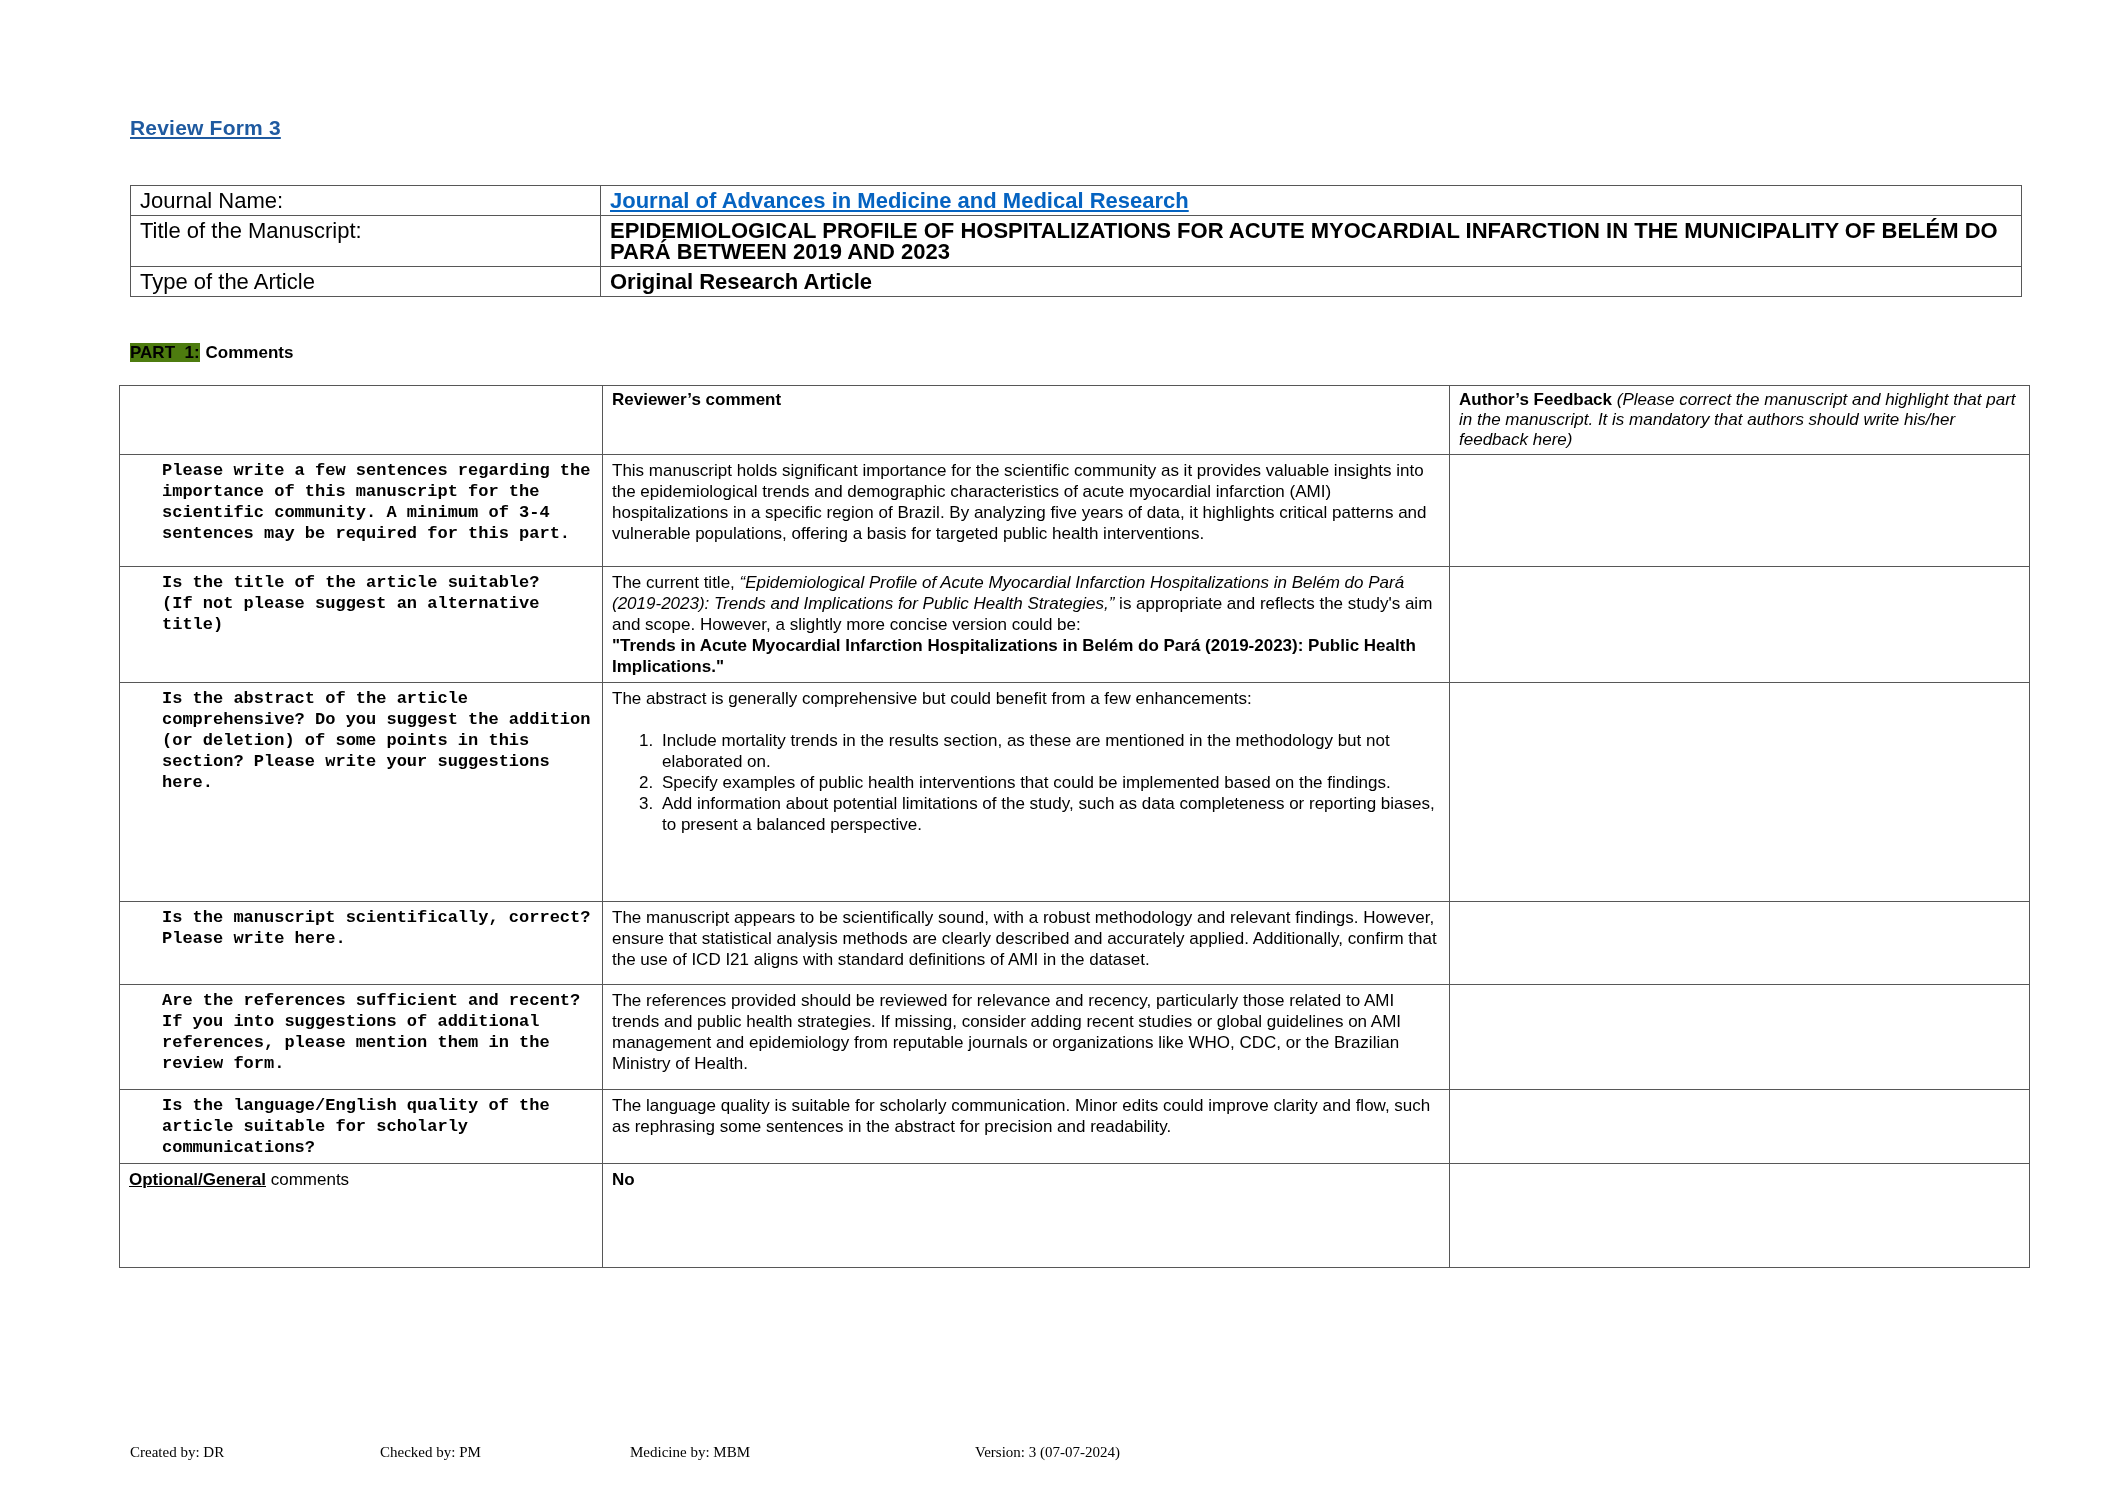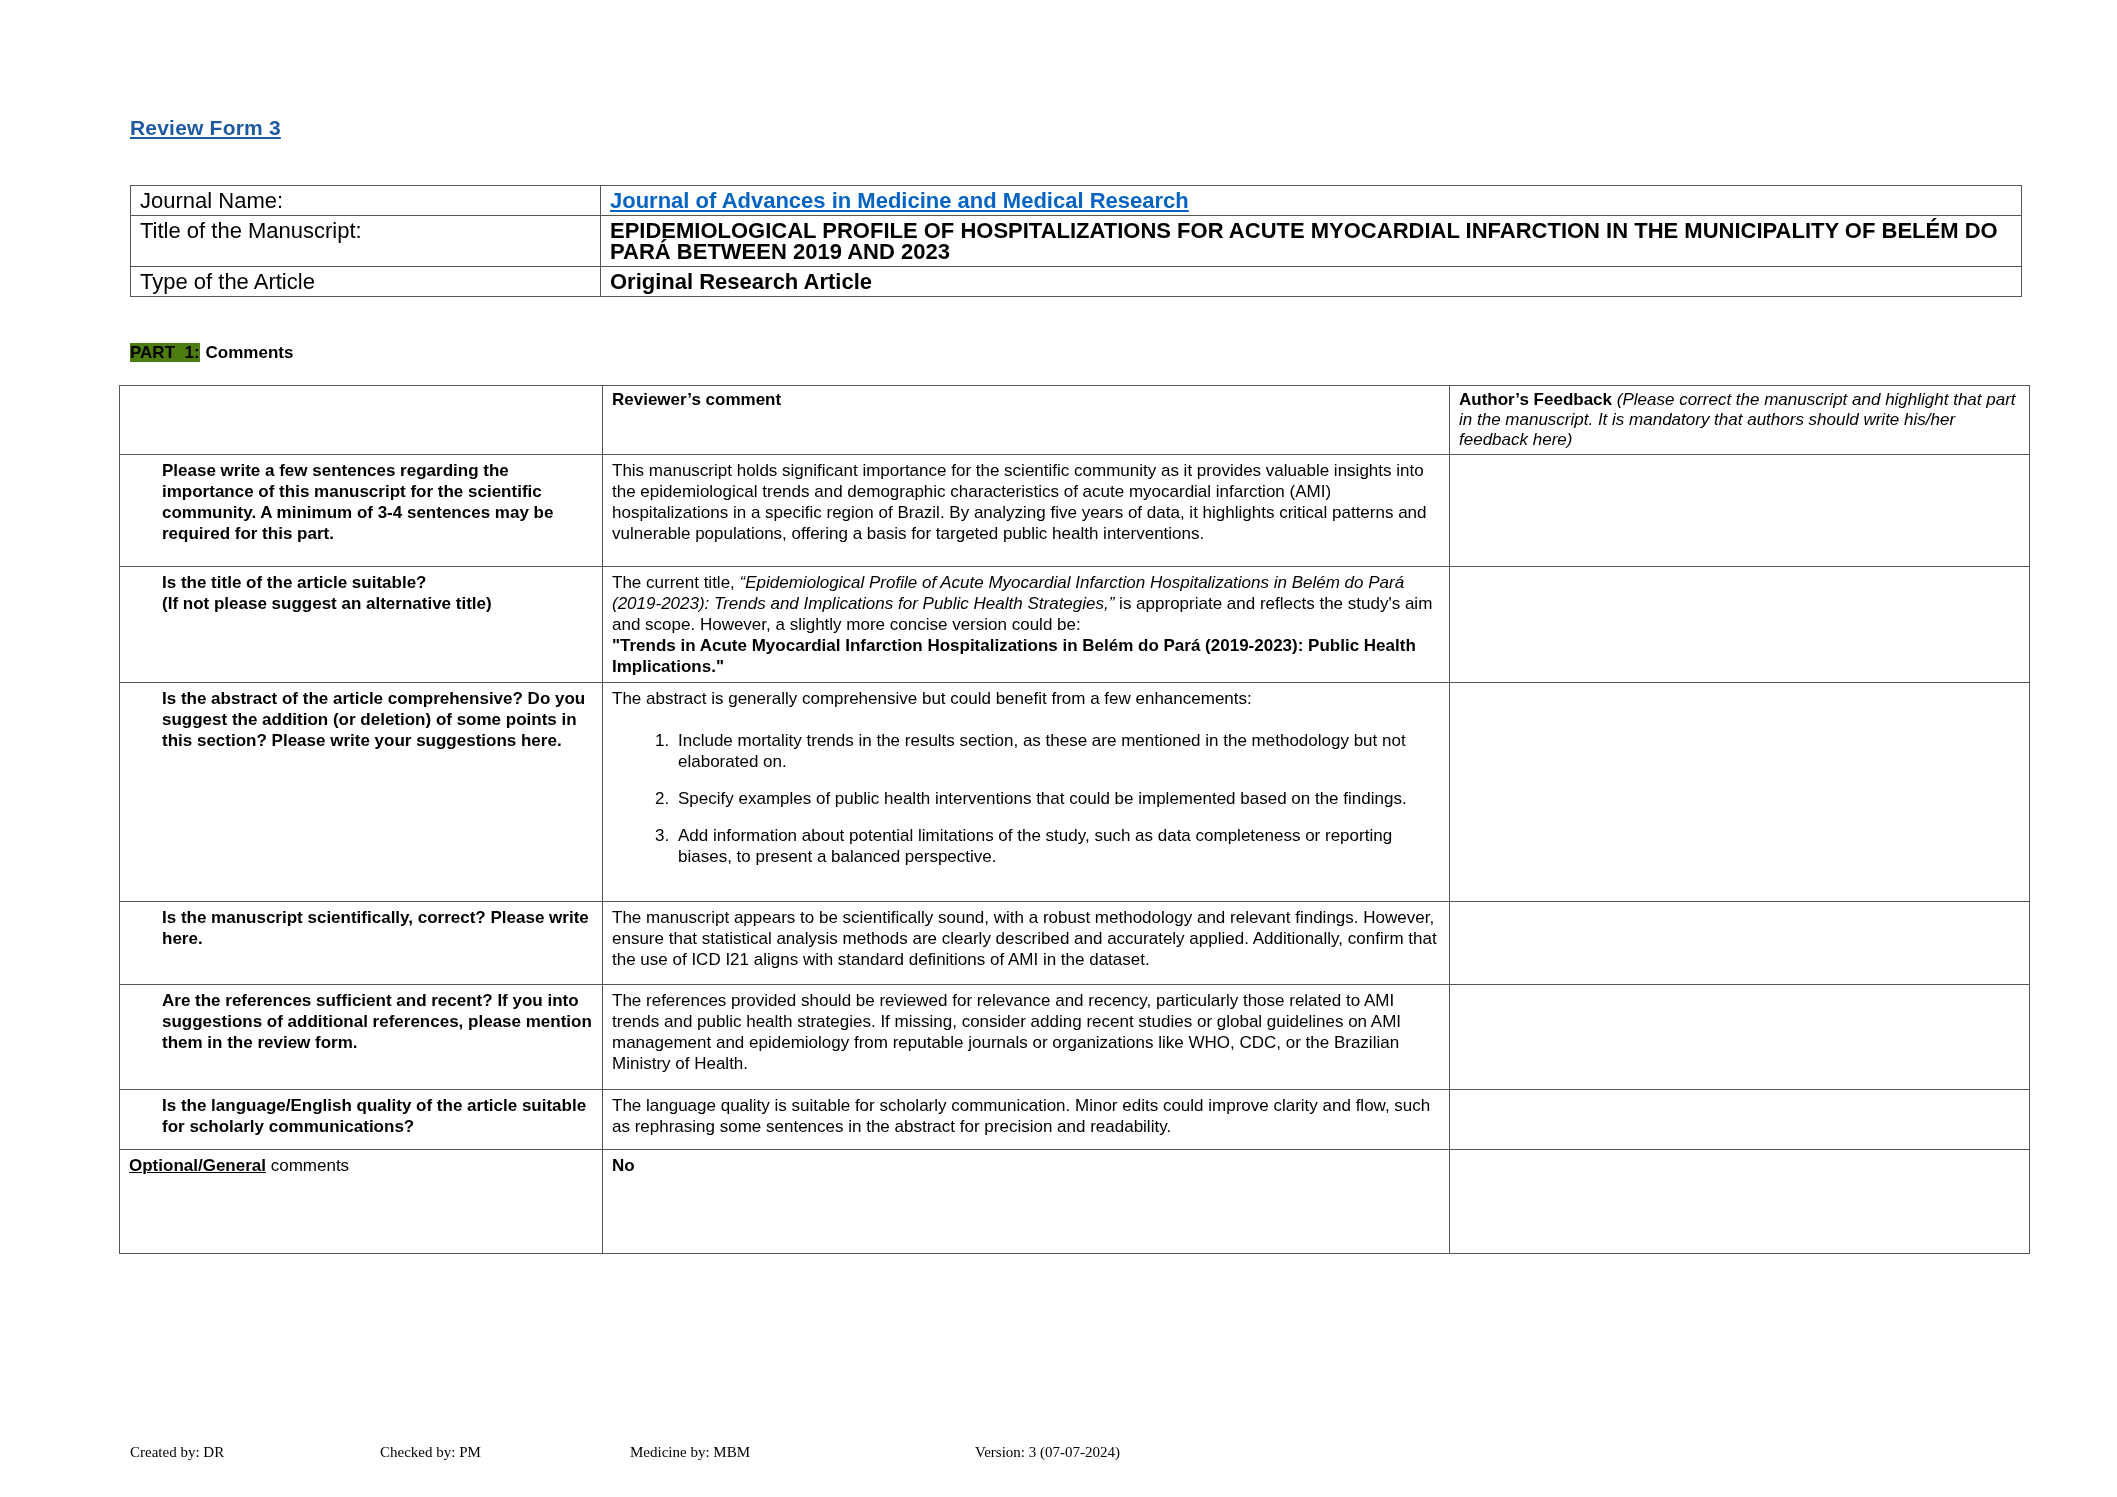--- a/index.html
+++ b/index.html
@@ -67,32 +67,33 @@
       padding: 5px 9px;
       vertical-align: top;
     }
     .c1 { width: 483px; }
     .c2 { width: 847px; }
     .c3 { width: 580px; }
     .comments-table td.q {
       font-weight: bold;
       padding: 5px 9px 5px 42px;
       white-space: pre-line;
+      font-family: Liberation Mono, monospace;
     }
     tr.hrow td { line-height: 20px; padding-top: 4px; padding-bottom: 4px; }
     tr.hrow { height: 59px; }
     tr.r1 { height: 112px; }
     tr.r2 { height: 115px; }
     tr.r3 { height: 219px; }
     tr.r4 { height: 83px; }
     tr.r5 { height: 105px; }
     tr.r6 { height: 60px; }
     tr.r7 { height: 104px; }
     .comments-table ol { margin: 21px 0 0 0; padding-left: 46px; }
-    .comments-table li { padding-left: 4px; margin: 16px; }
+    .comments-table li { padding-left: 4px; margin: 0; }
 
     
     .footer {
       position: absolute;
       left: 130px;
       top: 1444px;
       font-family: "Liberation Serif", "DejaVu Serif", serif;
       font-size: 15px;
       white-space: nowrap;
     }

